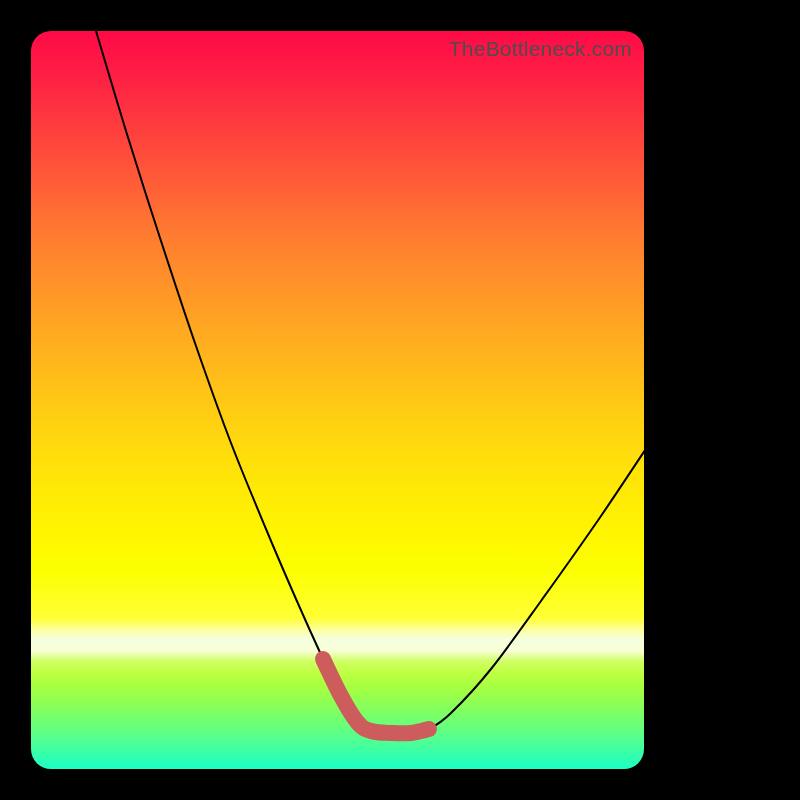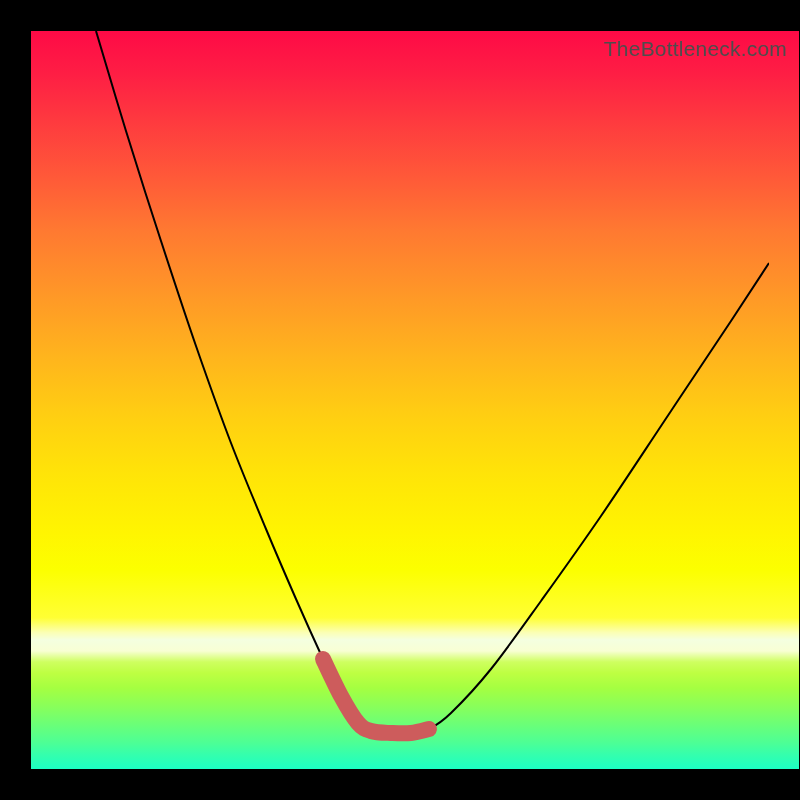--- a/index.html
+++ b/index.html
@@ -8,21 +8,21 @@
     width: 800px;
     height: 800px;
     background: #000000;
     overflow: hidden;
     font-family: Arial, Helvetica, sans-serif;
   }
   .frame {
     position: absolute;
     left: 31px;
     top: 31px;
-    width: 768px;
+    width: 613px;
     height: 738px;
     background: linear-gradient(to bottom,
       #fe0a46 0%,
       #fe1f44 6%,
       #fe393f 12%,
       #ff5a38 20%,
       #ff7931 27%,
       #ff9528 35%,
       #ffb41d 44%,
       #ffce12 52%,
@@ -35,20 +35,21 @@
       #f8ffd4 84%,
       #ceff60 85.5%,
       #beff42 87%,
       #a5ff41 89%,
       #89ff5a 91.5%,
       #6aff78 94%,
       #4cff96 96.5%,
       #35ffac 98%,
       #1cffc4 100%
     );
+    border-radius: 20px;
   }
   .watermark {
     position: absolute;
     top: 6px;
     right: 12px;
     color: #4d4d4d;
     font-size: 21px;
     font-weight: 500;
     letter-spacing: 0.2px;
   }

